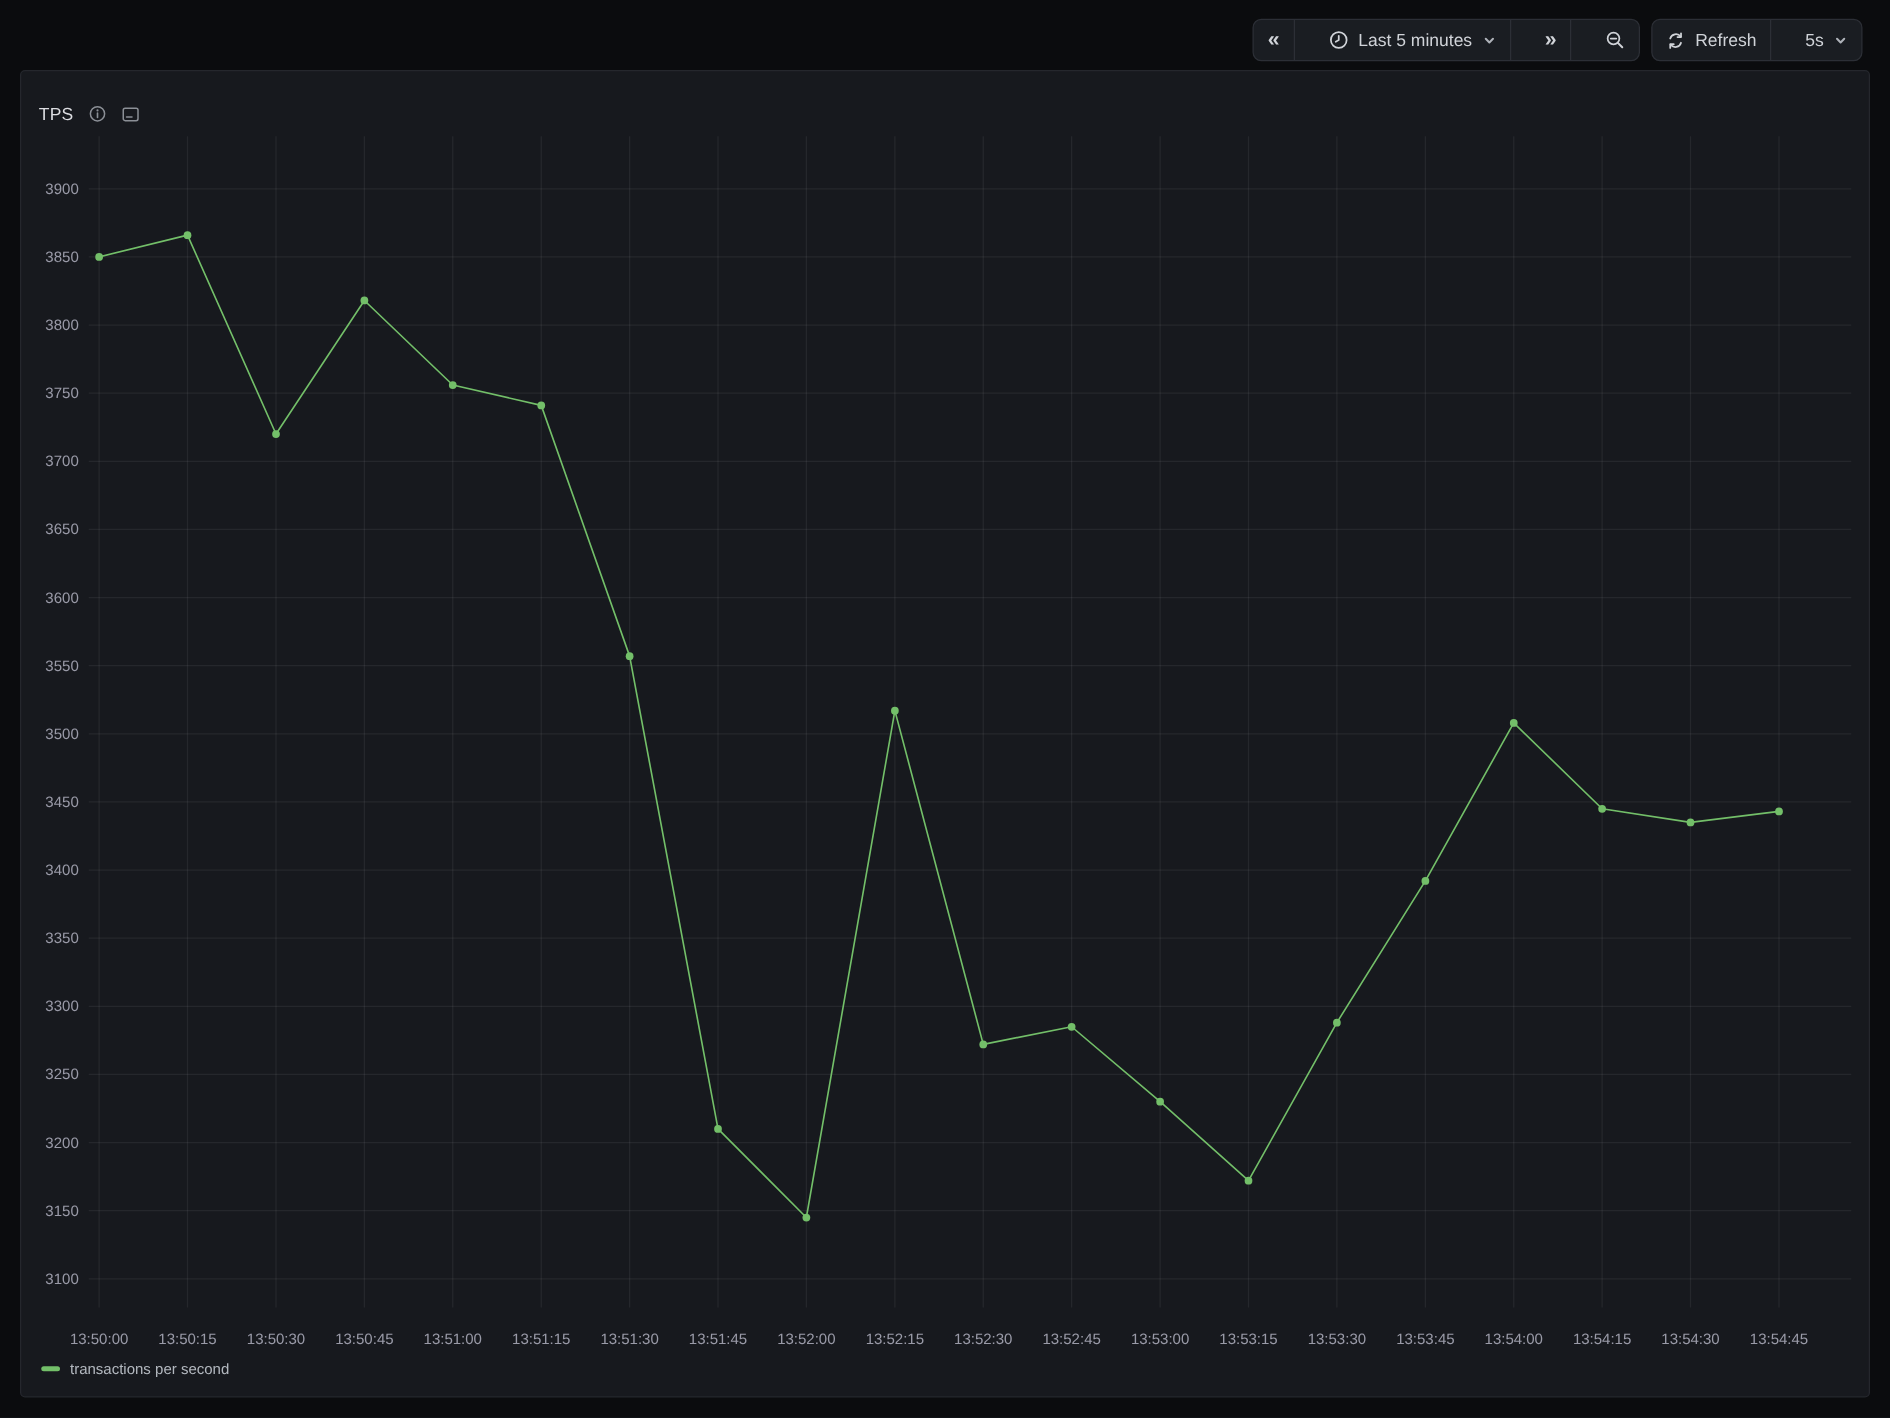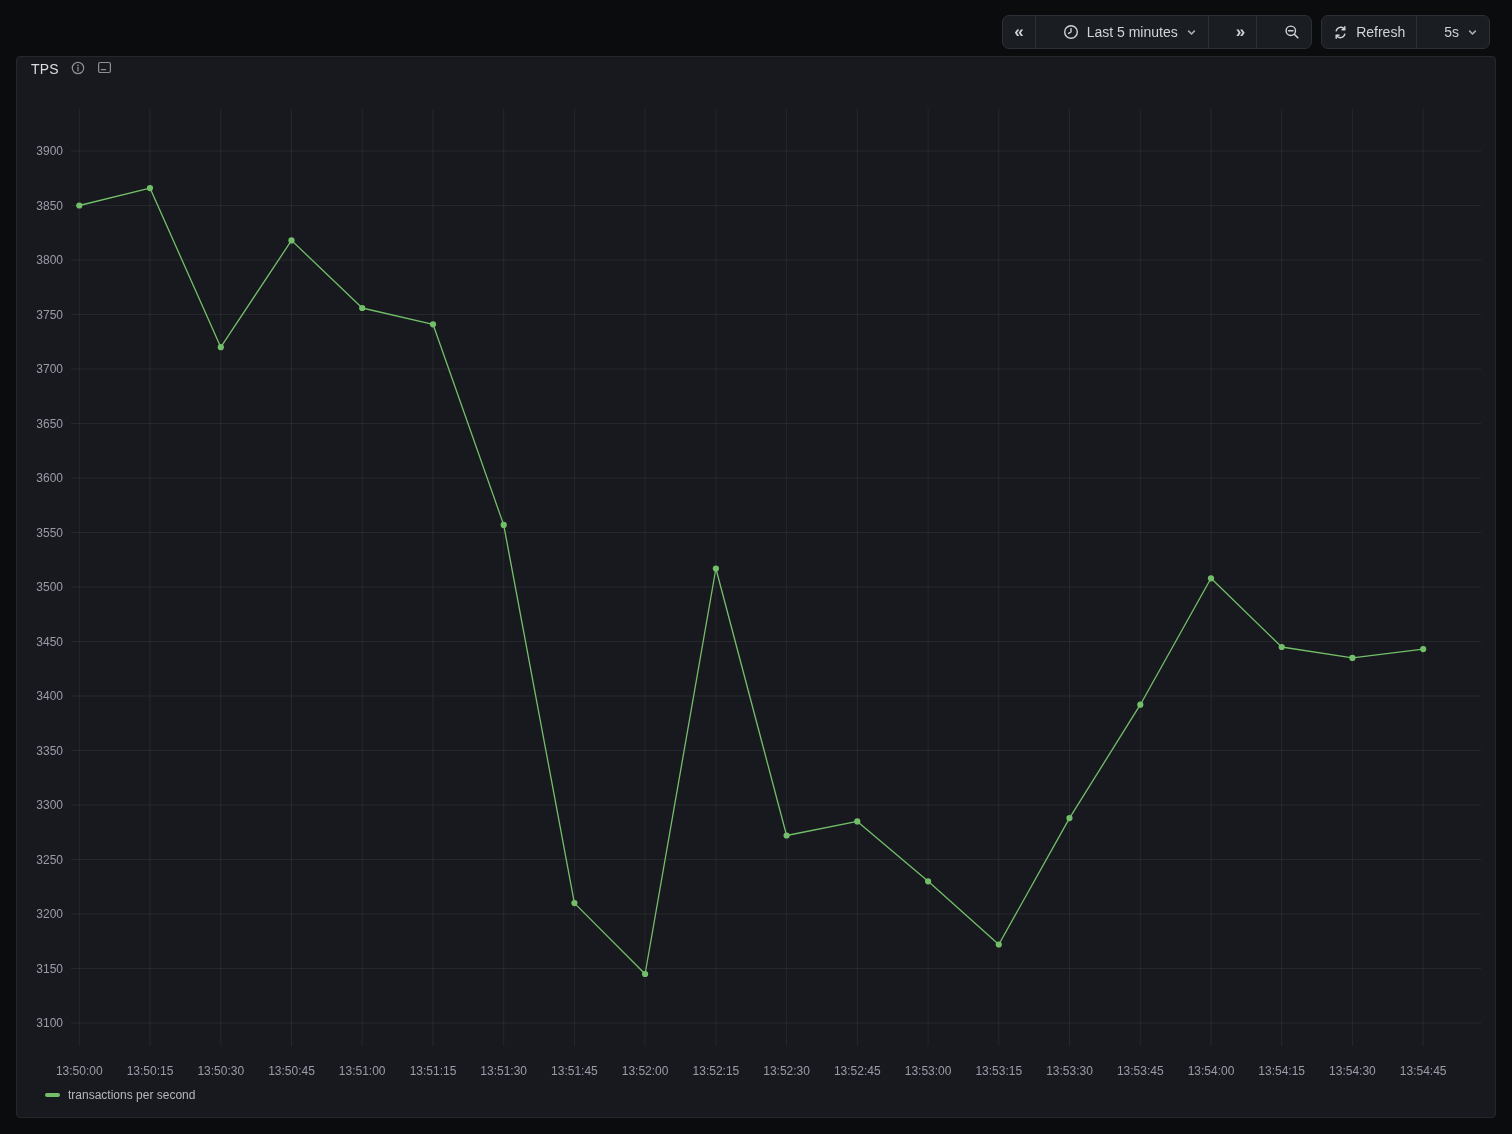--- a/index.html
+++ b/index.html
@@ -12,29 +12,29 @@
   .toolbar{position:absolute;top:15px;right:22px;display:flex;gap:9px;height:34px;}
   .btn-group{display:flex;align-items:stretch;background:#1a1d22;border:1px solid #2c2f36;border-radius:7px;overflow:hidden;height:34px;box-sizing:border-box;}
   .btn{display:flex;align-items:center;justify-content:center;padding:0 11px;color:#d0d3d8;font-size:14px;gap:8px;background:transparent;border:none;cursor:pointer;white-space:nowrap;font-family:inherit;}
   .btn + .btn{border-left:1px solid #2c2f36;padding-left:27px;}
   .btn svg{display:block;}
   .guillemet{font-size:17px;font-weight:600;line-height:1;color:#d0d3d8;transform:translateY(-1px);}
   .caret{color:#aeb2b9;display:flex;}
   
   .panel{position:absolute;left:16px;top:56px;width:1480px;height:1062px;box-sizing:border-box;
     background:#17191e;border:1px solid #25272d;border-radius:4px;overflow:hidden;}
-  .panel-header{height:36px;display:flex;align-items:flex-start;padding:4px 8px 0 14px;gap:12px;}
+  .panel-header{height:36px;display:flex;align-items:center;padding:16px 8px 0 14px;gap:12px;}
   .panel-title{color:#dcdde1;font-size:14px;font-weight:500;letter-spacing:.2px;cursor:pointer;}
   .header-icon{color:#8b8f96;display:flex;align-items:center;cursor:pointer;}
   .chart{position:absolute;left:0;top:36px;}
   .grid{stroke:rgba(204,204,220,0.08);stroke-width:1;}
   .ytick{fill:rgba(204,204,220,0.72);font-size:12px;text-anchor:end;font-family:"Liberation Sans","DejaVu Sans",sans-serif;}
   .xtick{fill:rgba(204,204,220,0.72);font-size:12px;text-anchor:middle;font-family:"Liberation Sans","DejaVu Sans",sans-serif;}
   
-  .legend{position:absolute;left:28px;top:1031px;display:flex;align-items:flex-start;}
+  .legend{position:absolute;left:16px;top:1031px;display:flex;align-items:flex-start;}
   .legend-item{display:flex;align-items:center;gap:8px;cursor:pointer;}
   .legend-swatch{width:15px;height:4px;border-radius:2px;background:#73bf69;}
   .legend-label{font-size:12px;color:#b3b8bf;}
 </style>
 </head>
 <body>
 
 <div class="toolbar">
   <div class="btn-group">
     <button class="btn">

